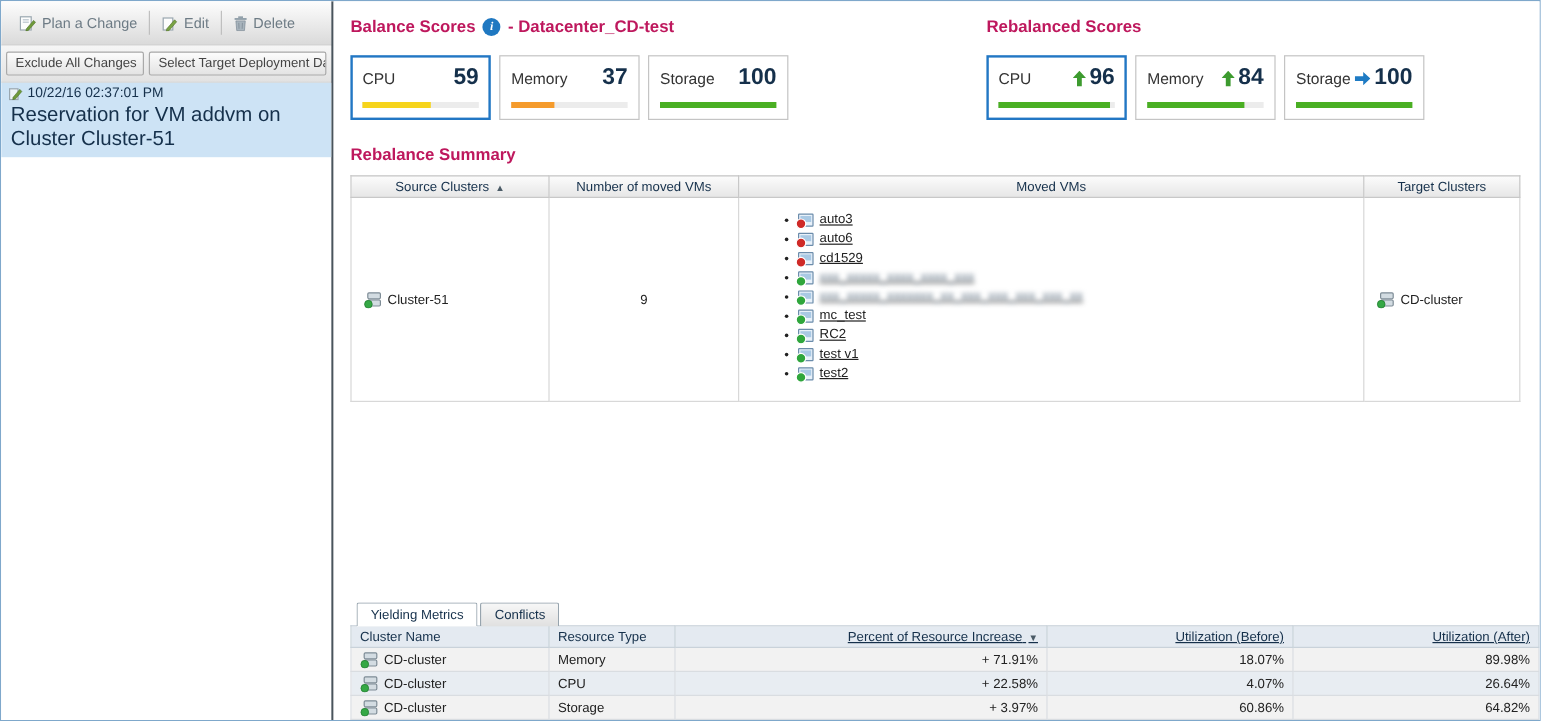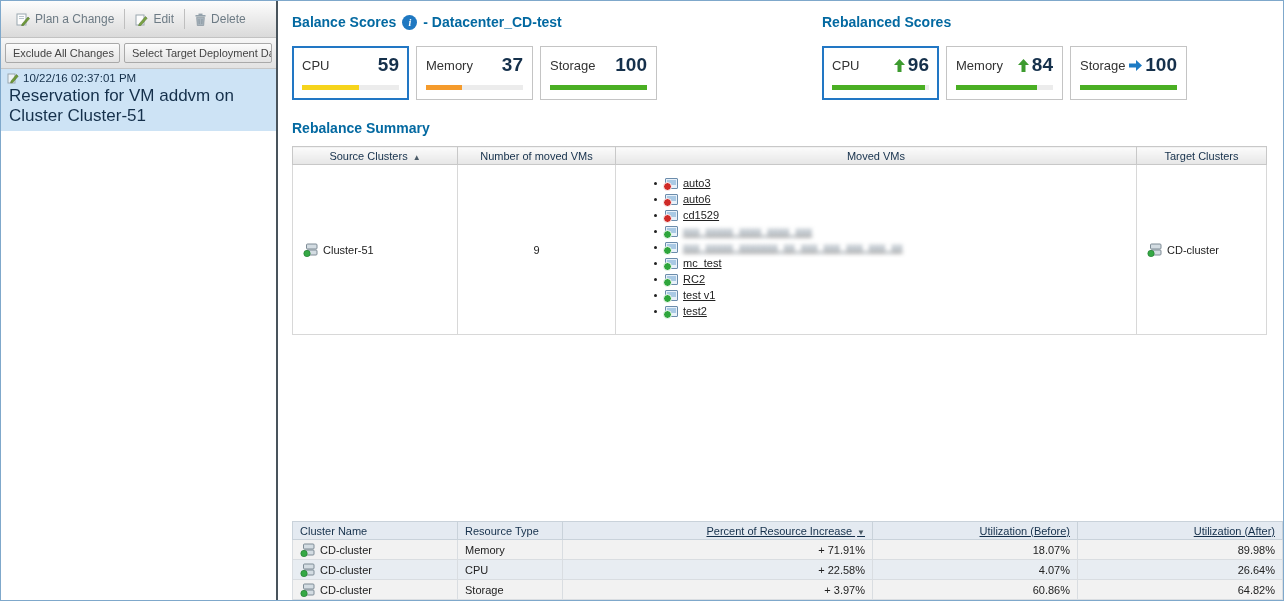--- a/index.html
+++ b/index.html
@@ -16,21 +16,21 @@
   .btn2 { font-family:inherit; font-size:11px; color:#444; background:linear-gradient(#fcfcfc,#e3e3e3); border:1px solid #a9a9a9; border-radius:2px; padding:3px 7px; white-space:nowrap; overflow:hidden; cursor:pointer; }
   .btn2.clipped { max-width:148px; text-overflow:clip; }
   .list { flex:1; background:#fff; }
   .list-item { padding:3px 6px 5px 6px; cursor:pointer; }
   .list-item.selected { background:#cde3f5; }
   .li-line1 { display:flex; align-items:center; gap:4px; font-size:11.5px; color:#15304b; }
   .li-line2 { font-size:17px; color:#15304b; padding-left:2px; margin-top:2px; }
 
   
   .main { flex:1; display:flex; flex-direction:column; padding:10px 0 0 14px; overflow:hidden; background:#fff; }
-  .h1 { font-size:14px; font-weight:bold; color:#0369a1; }
+  .h1 { font-size:14px; font-weight:bold; color:#be185d; }
   .scores-row { display:flex; }
   .scores-left { width:530px; flex:0 0 530px; }
   .scores-right { flex:1; }
   .title-row { display:flex; align-items:center; gap:6px; height:22px; }
   .info { width:15px; height:15px; border-radius:50%; background:#1f78c1; color:#fff; font-size:10px; font-weight:bold; font-style:italic; display:inline-flex; align-items:center; justify-content:center; cursor:pointer; font-family:"Liberation Serif", serif; }
   .cards { display:flex; gap:7px; margin-top:13px; }
   .card { width:117px; height:54px; background:#fff; border:1px solid #c4c4c4; padding:7px 9px 0 9px; cursor:pointer; }
   .card.selected { border:2px solid #2277c4; padding:6px 8px 0 8px; }
   .card-top { display:flex; align-items:center; }
   .card-label { font-size:13px; color:#333; }
@@ -310,20 +310,24 @@
                 <circle cx="4" cy="10.5" r="3.2" fill="#35a845" stroke="#1e7a2e" stroke-width="0.6"></circle>
               </svg>
               <span>CD-cluster</span>
             </span>
           </td>
         </tr>
       </tbody>
     </table>
 
     <div class="bottom">
+      <div class="tabs">
+        <div class="tab active">Yielding Metrics</div>
+        <div class="tab">Conflicts</div>
+      </div>
       <table class="met-table">
         <colgroup>
             <col style="width:165px">
             <col style="width:105px">
             <col style="width:310px">
             <col style="width:205px">
             <col>
           </colgroup>
         <thead>
           <tr>

